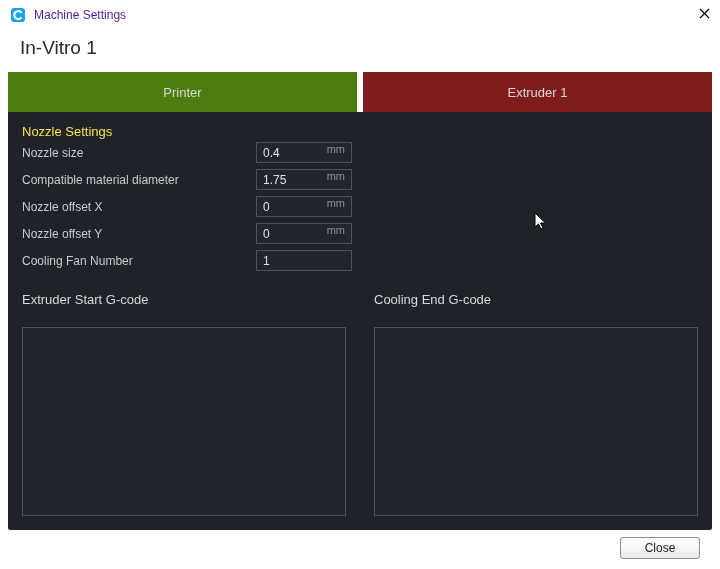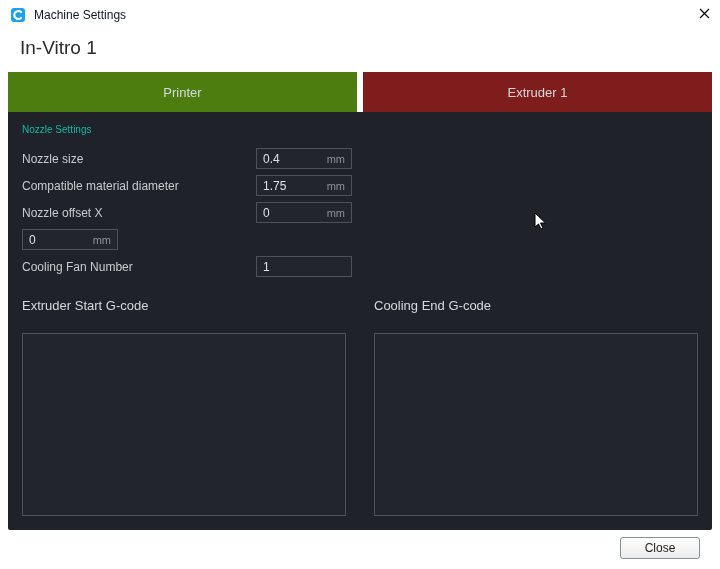--- a/index.html
+++ b/index.html
@@ -1,32 +1,32 @@
 <!DOCTYPE html>
 <html><head>
 <meta charset="utf-8">
 <style>
   html,body{margin:0;padding:0;width:720px;height:569px;font-family:"Segoe UI",Arial,sans-serif;background:#fff;color:#cfd2d4;font-size:13px;overflow:hidden}
   .titlebar{height:30px;display:flex;align-items:center;padding:0 10px;position:relative}
   .titlebar .logo{width:16px;height:16px;display:flex;align-items:center;justify-content:center;margin-right:8px}
-  .titlebar .title{color:#0f172a;font-size:12px}
+  .titlebar .title{color:#4c1d95;font-size:12px}
   .titlebar .close{position:absolute;right:10px;top:7px;color:#000;font-size:13px;cursor:pointer}
   .machine-name{color:#2b2b2b;font-size:19px;padding:7px 0 12px 20px}
   .panel{position:absolute;left:8px;top:72px;width:704px;height:458px;background:#1f2329;border-radius:2px}
   .tabs{display:flex;height:40px}
   .tab{flex:1;display:flex;align-items:center;justify-content:center;color:#d6d9db;font-size:13px;cursor:pointer}
   .tab.inactive{background:#4d7c0f}
   .tab.active{background:#7f1d1d}
   .tab-sep{width:6px;background:#fff}
   .body{padding:12px 14px 14px 14px;height:calc(100% - 40px);box-sizing:border-box;display:flex;flex-direction:column}
-  .section-title{color:#14b8a6;font-size:10px;margin:0 0 10px 0}
+  .section-title{color:#fde047;font-size:13px;margin:0 0 0 0}
   .fields{width:330px}
   .row{display:flex;align-items:center;height:27px}
   .row .lbl{flex:1;color:#c8ccce;font-size:12px}
-  .inputwrap{width:96px;height:21px;border:1px solid #4d5258;background:#22262c;display:flex;align-items:center;box-sizing:border-box}
+  .inputwrap{width:96px;height:21px;border:1px solid #4d5258;background:#22262c;display:flex;box-sizing:border-box}
   .inputwrap input{flex:1;min-width:0;background:transparent;border:none;outline:none;color:#dfe2e4;font-size:12px;padding:0 6px;height:100%}
   .inputwrap .unit{color:#8c9196;font-size:11px;padding-right:6px}
   .gcode-row{display:flex;margin-top:18px;flex:1;min-height:0}
   .gcol{flex:1;display:flex;flex-direction:column}
   .gcol+.gcol{margin-left:28px}
   .ghdr{color:#d6d9db;font-size:13px;margin-bottom:20px}
   .gbox{flex:1;border:1px solid #4d5258;background:#22262c}
   .gbox textarea{width:100%;height:100%;background:transparent;border:none;outline:none;resize:none;color:#dfe2e4;font-family:Consolas,monospace;font-size:12px;padding:6px;box-sizing:border-box}
   .footer{position:absolute;right:20px;bottom:10px}
   .btn{width:80px;height:22px;border:1px solid #8a8f93;border-radius:3px;background:linear-gradient(#fefefe,#ececec);color:#222;font-size:12px;cursor:pointer}
@@ -78,20 +78,21 @@
         </div>
       </div>
       <div class="row">
         <div class="lbl">Nozzle offset X</div>
         <div class="inputwrap">
           <input value="0" style="">
           <span class="unit">mm</span>
         </div>
       </div>
       <div class="row">
+        <div class="lbl">Nozzle offset Y</div>
         <div class="inputwrap">
           <input value="0" style="">
           <span class="unit">mm</span>
         </div>
       </div>
       <div class="row">
         <div class="lbl">Cooling Fan Number</div>
         <div class="inputwrap">
           <input value="1" style="">
           <span class="unit"></span>

